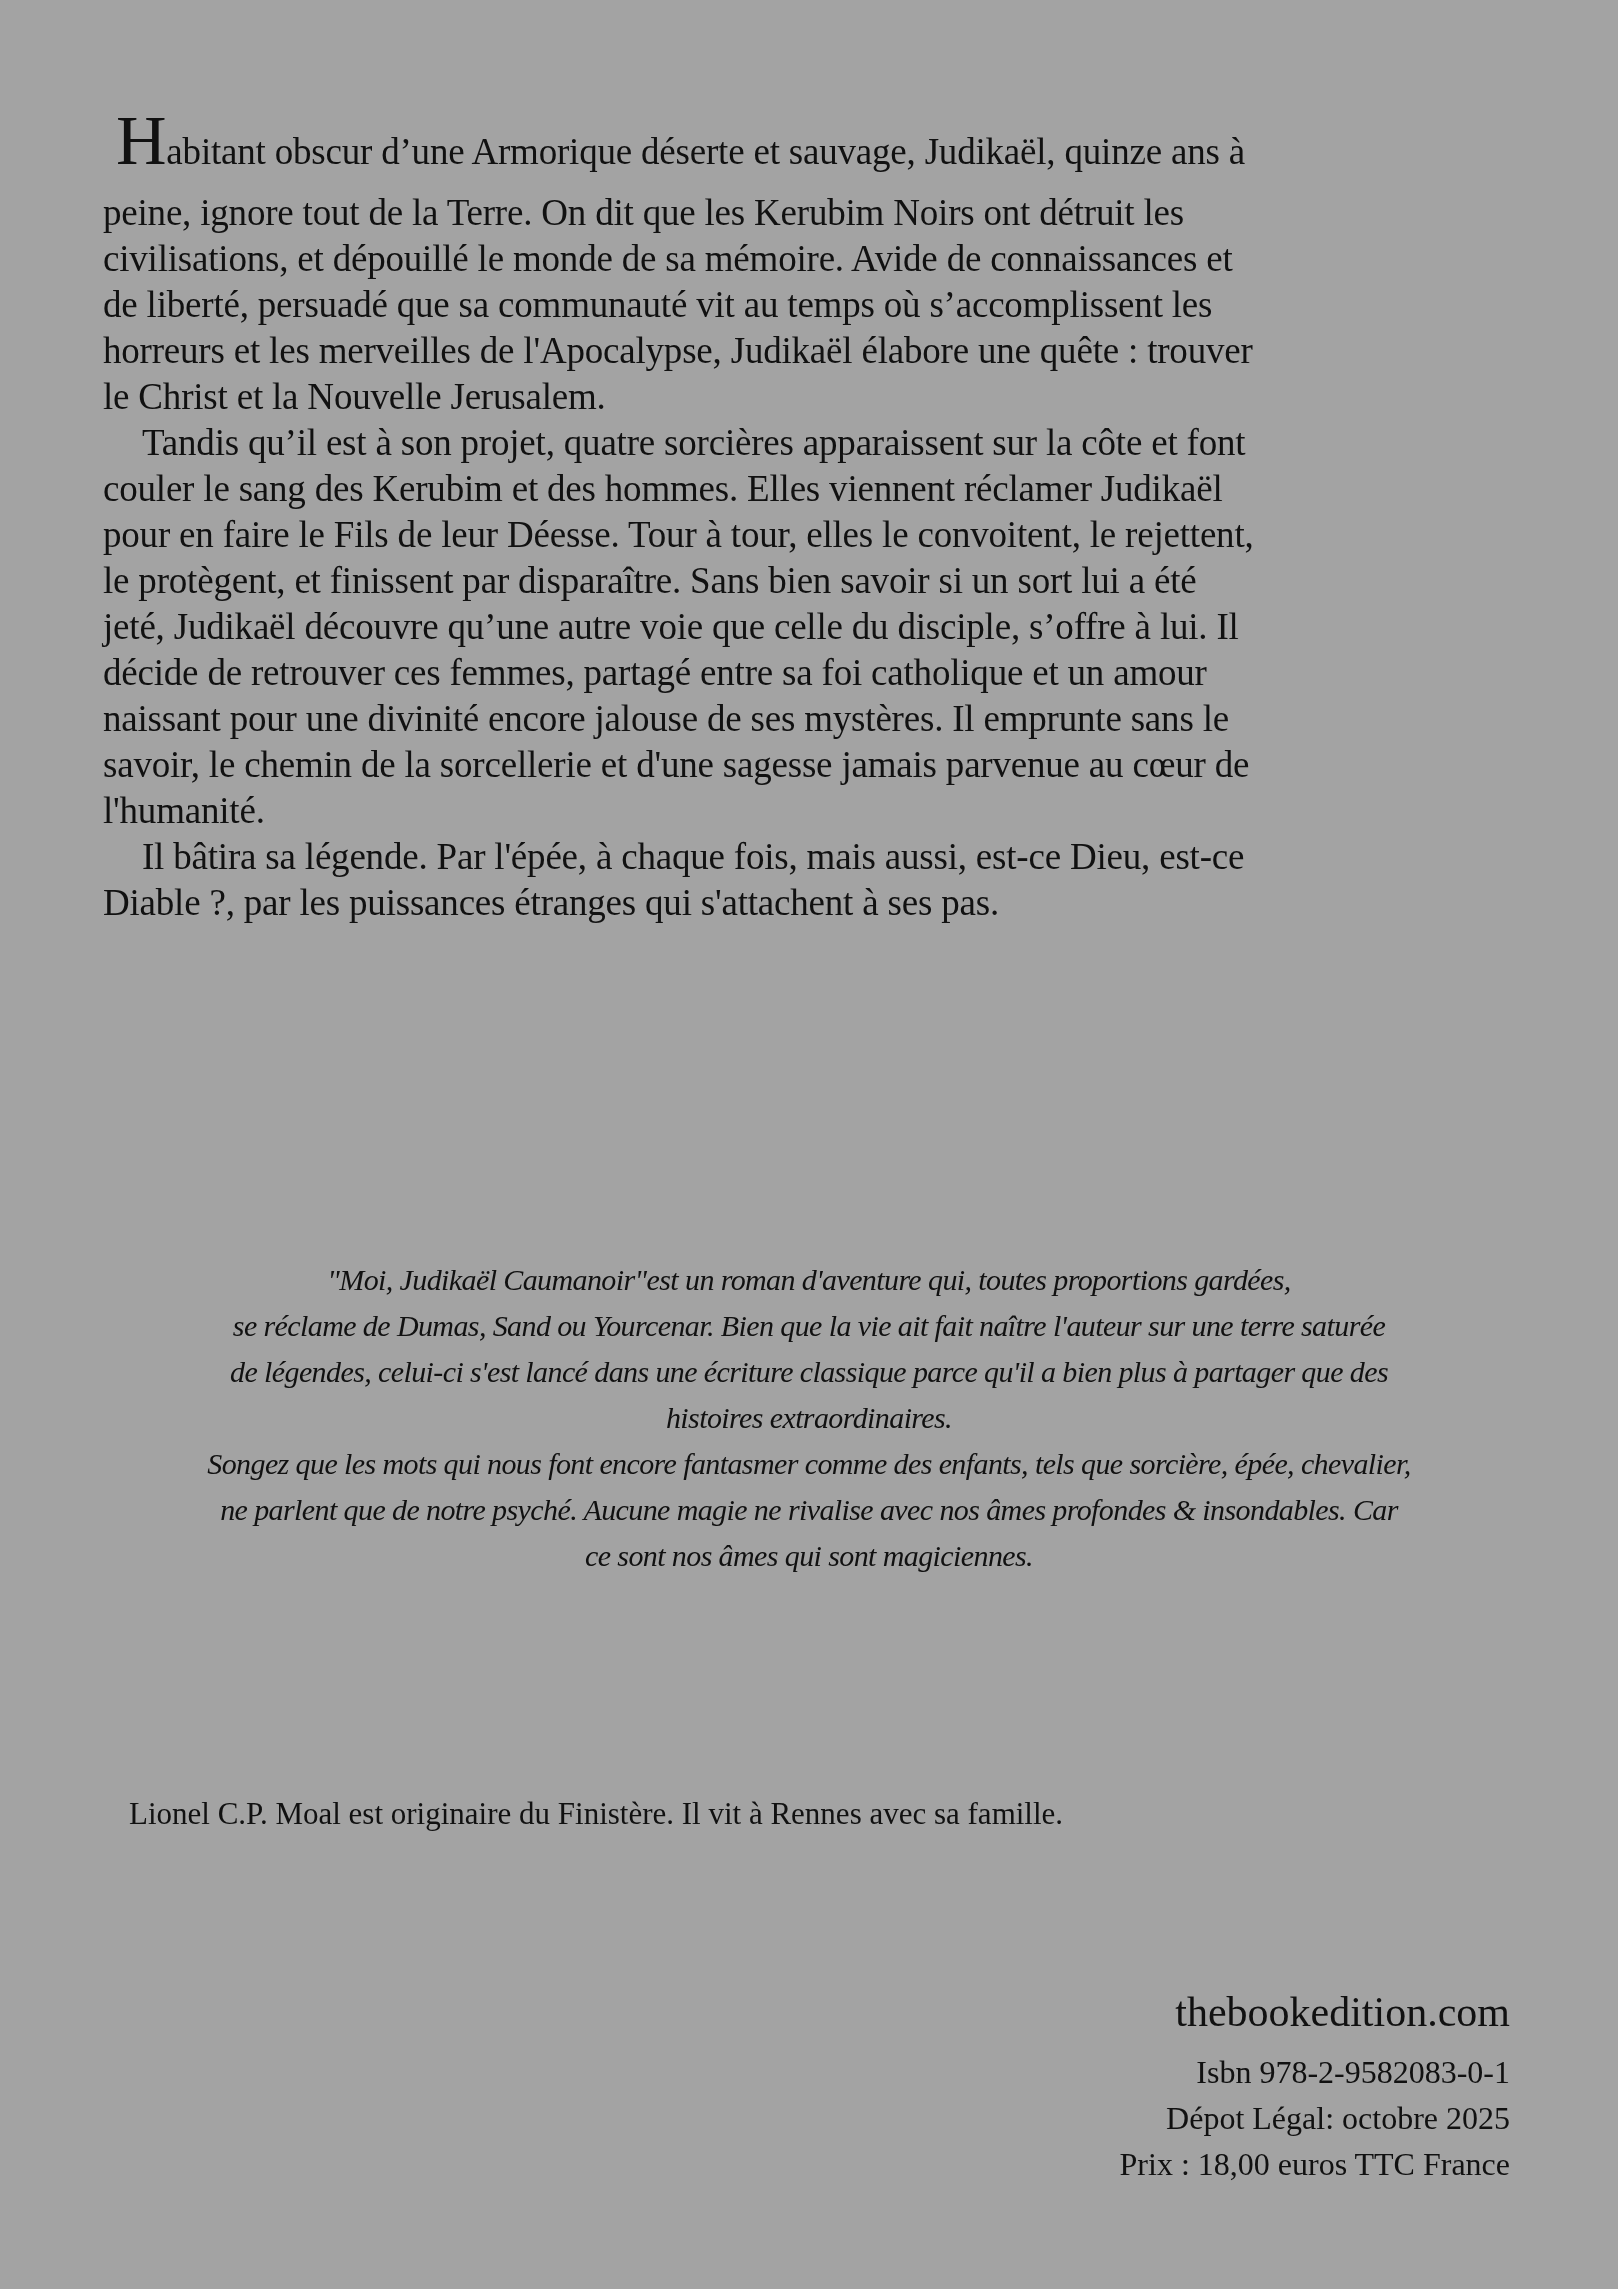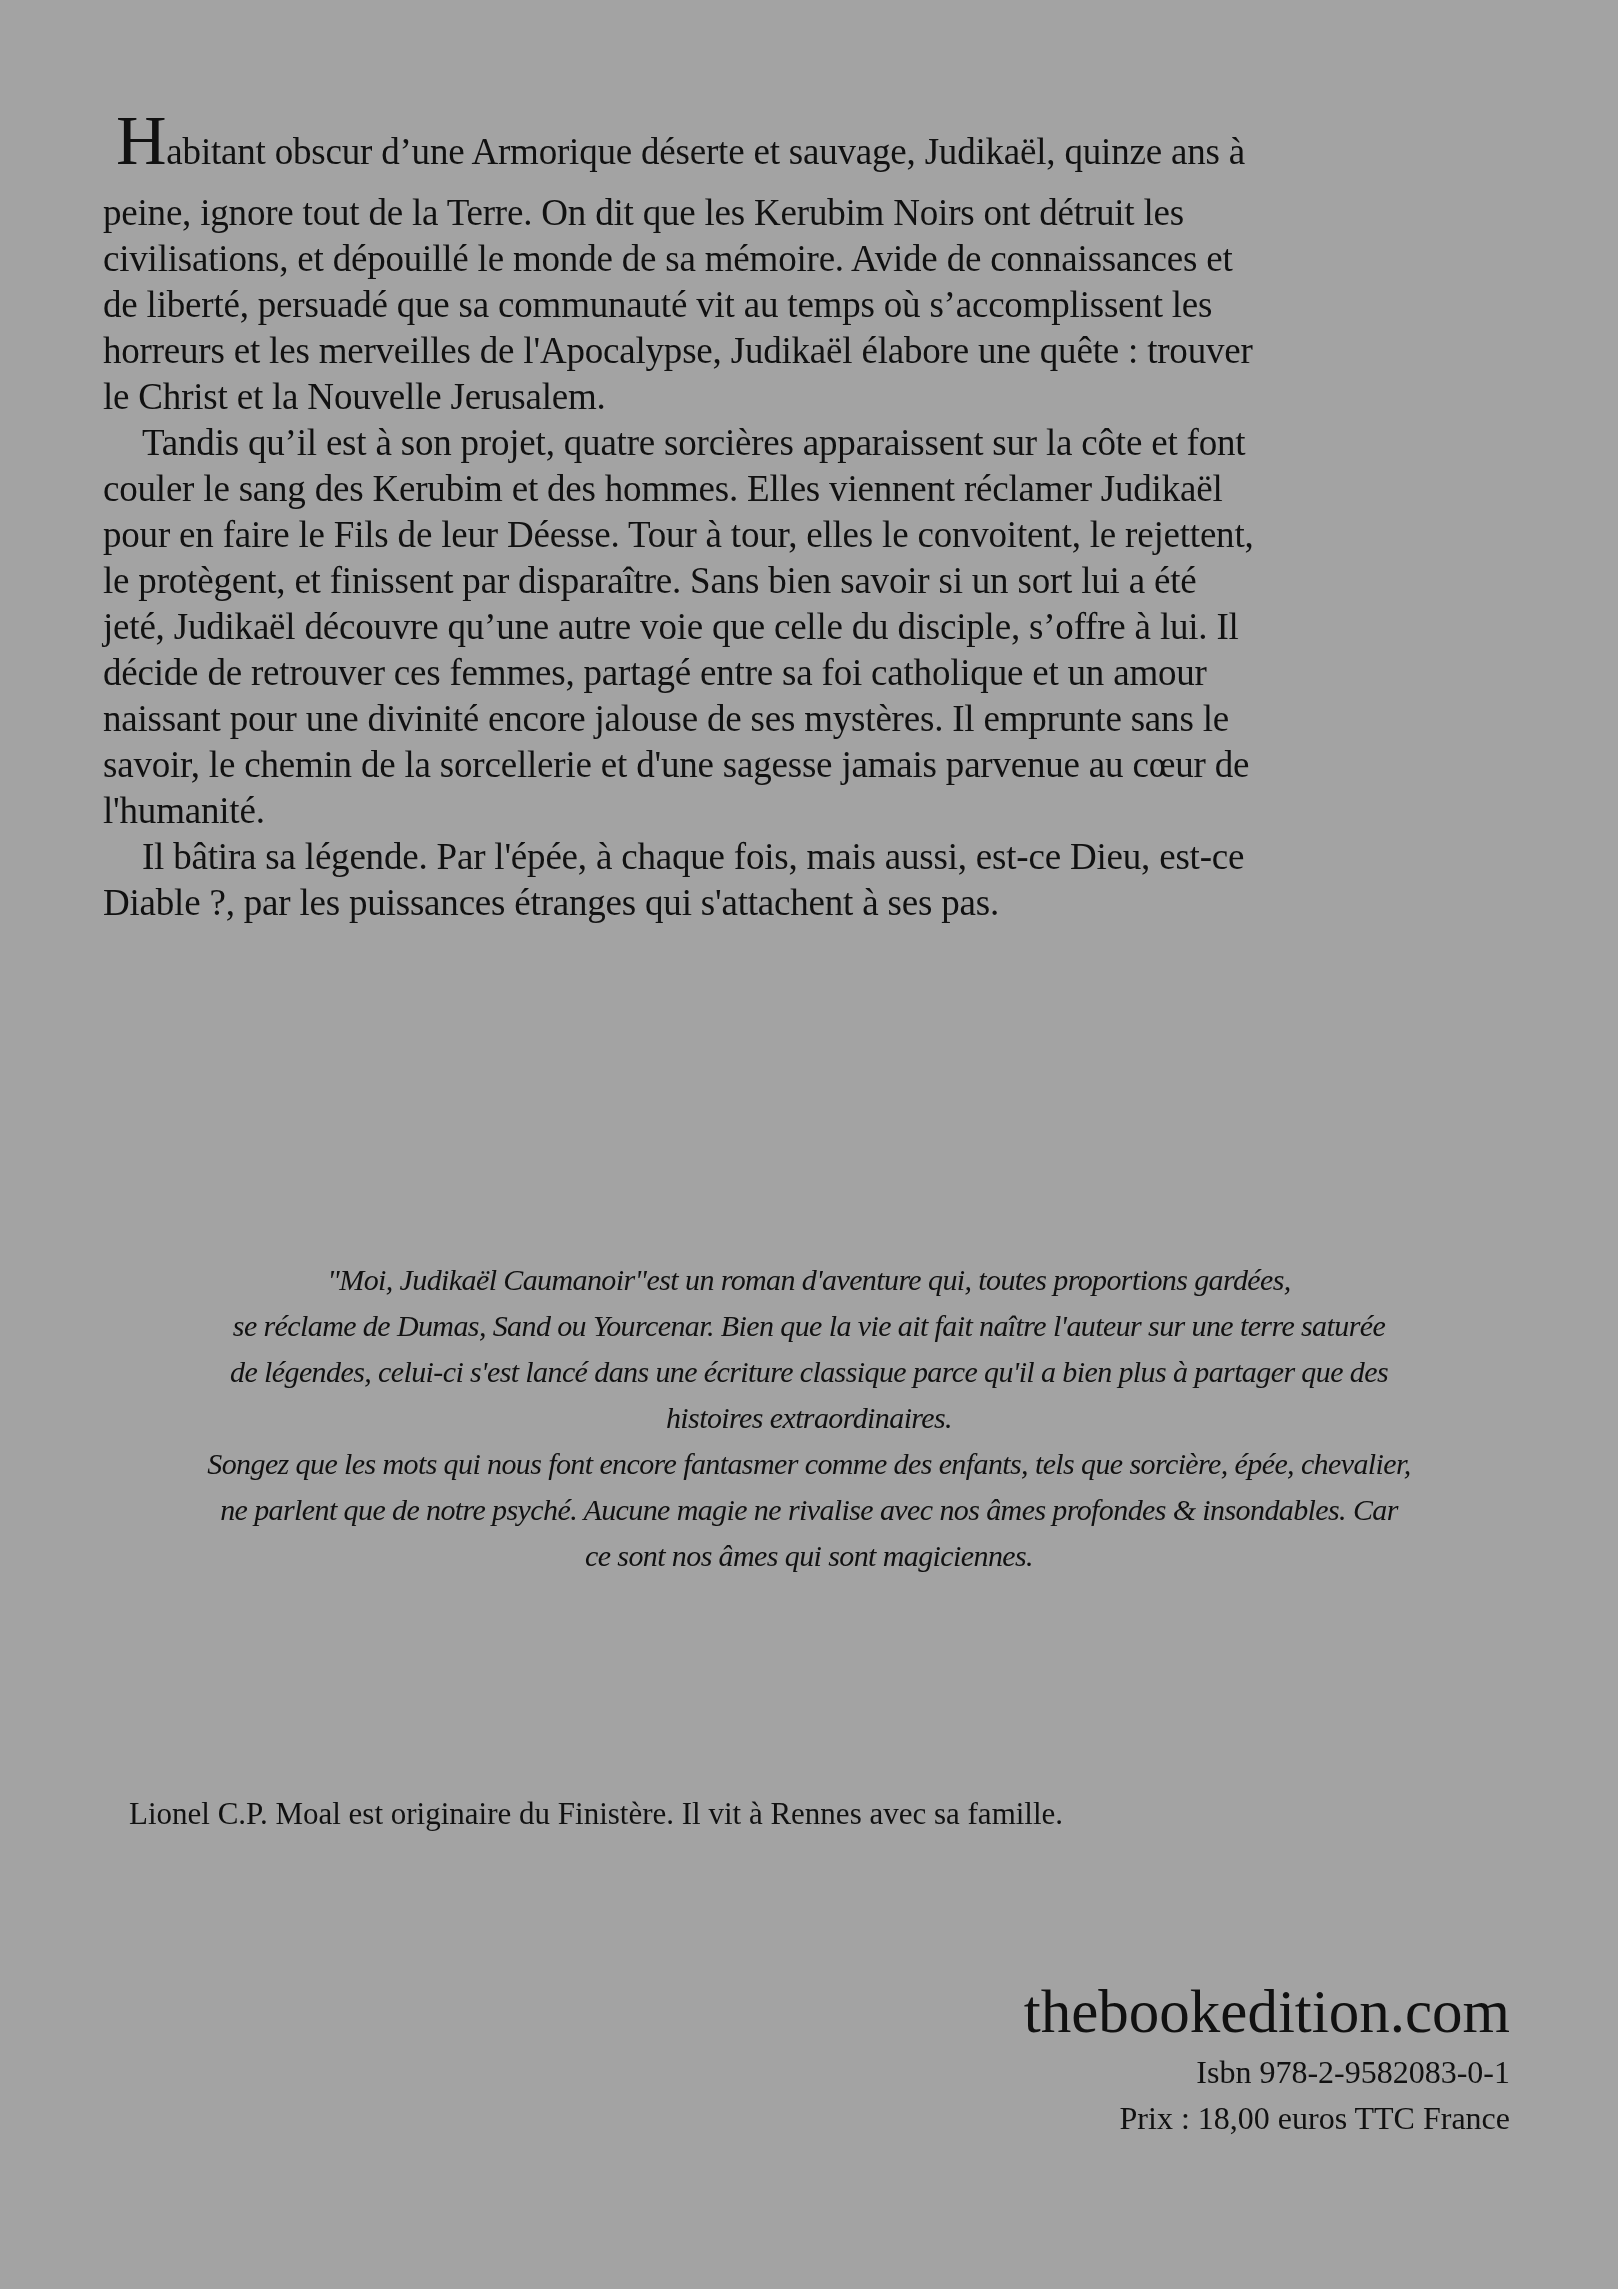--- a/index.html
+++ b/index.html
@@ -73,21 +73,21 @@
       white-space: nowrap;
       margin-top: 21px;
     }
     .publisher-block {
       position: absolute;
       right: 109px;
       top: 1975px;
       text-align: right;
     }
     .publisher-site {
-      font-size: 61px;
+      font-size: 42px;
       line-height: 74px;
       letter-spacing: 0px;
       display: block;
     }
     .publisher-meta {
       font-size: 32px;
       line-height: 46px;
       display: block;
       white-space: nowrap;
     }
@@ -131,17 +131,18 @@
     <span class="line">Songez que les mots qui nous font encore fantasmer comme des enfants, tels que sorcière, épée, chevalier,</span>
     <span class="line">ne parlent que de notre psyché. Aucune magie ne rivalise avec nos âmes profondes &amp; insondables. Car</span>
     <span class="line">ce sont nos âmes qui sont magiciennes.</span>
   </div>
 
   <div class="author-bio">Lionel C.P. Moal est originaire du Finistère. Il vit à Rennes avec sa famille.</div>
 
   <div class="publisher-block">
     <span class="publisher-site">thebookedition.com</span>
     <span class="publisher-meta">Isbn 978-2-9582083-0-1</span>
+    <span class="publisher-meta">Dépot Légal: octobre 2025</span>
     <span class="publisher-meta">Prix : 18,00 euros TTC France</span>
   </div>
 
 </div>
 
 
 </body></html>

